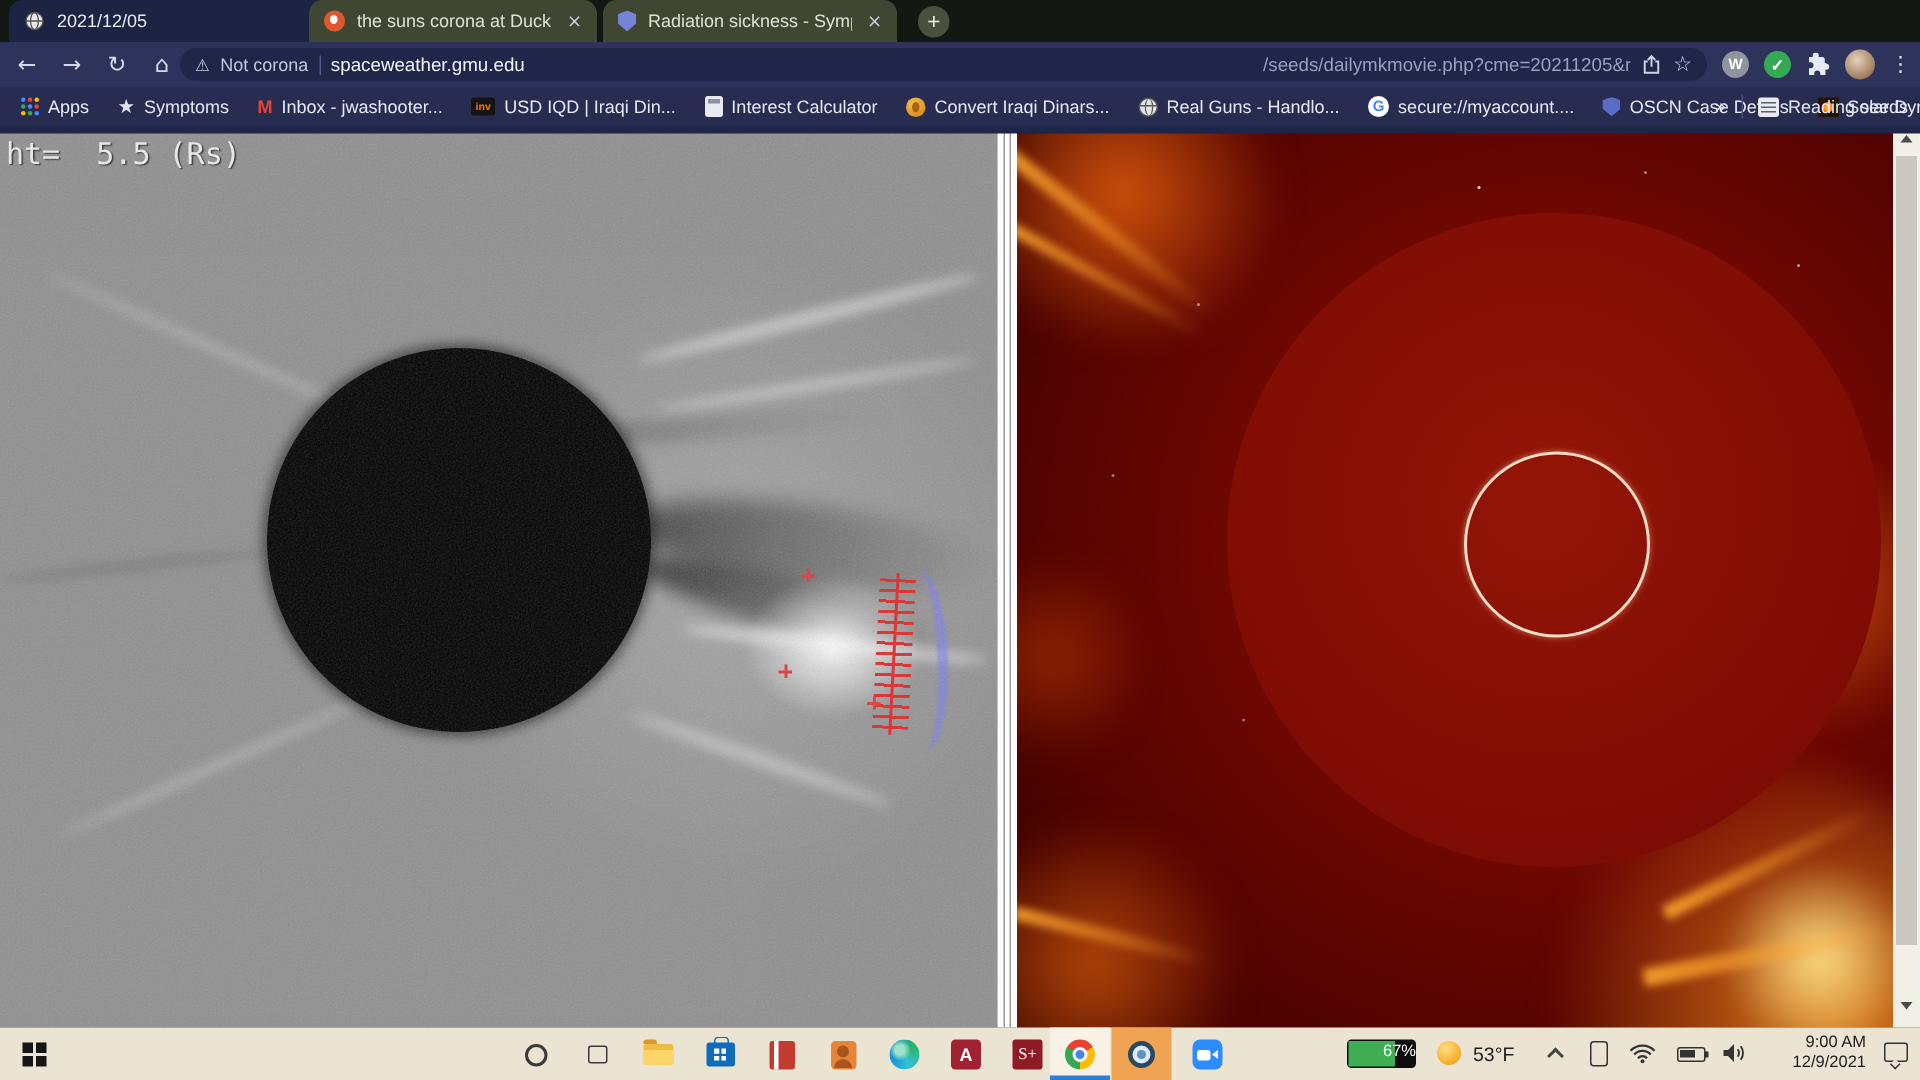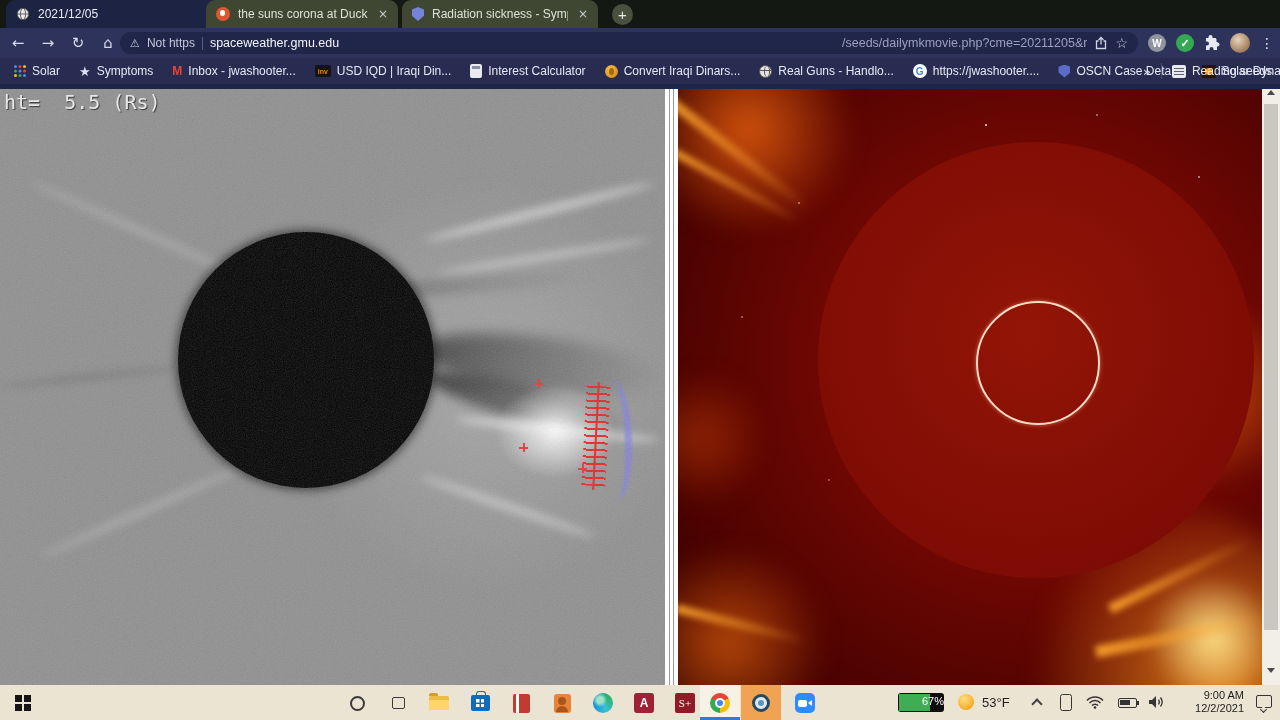--- a/index.html
+++ b/index.html
@@ -255,21 +255,21 @@
     <div class="newtab">+</div>
   </div>
 
   <div id="toolbar">
     <span class="navbtn gly">←</span>
     <span class="navbtn gly">→</span>
     <span class="navbtn gly">↻</span>
     <span class="navbtn gly">⌂</span>
     <div id="urlbar">
       <span class="warn gly">⚠</span>
-      <span class="notsec">Not https</span>
+      <span class="notsec">Not corona</span>
       <span class="url-div"></span>
       <span class="dom">spaceweather.gmu.edu</span>
       <span class="path">/seeds/dailymkmovie.php?cme=20211205&amp;r</span>
       <svg width="14" height="14" viewBox="0 0 14 14">
         <path d="M4.5 5H2.5v7.5h9V5h-2" fill="none" stroke="#cfd4e4" stroke-width="1.3"></path>
         <path d="M7 1.5v7M4.5 4L7 1.5 9.5 4" fill="none" stroke="#cfd4e4" stroke-width="1.3"></path>
       </svg>
       <span class="pill-ic gly">☆</span>
     </div>
     <div class="tb-right">
@@ -280,21 +280,21 @@
       </svg>
       <span class="avatar"></span>
       <span class="dots gly">⋮</span>
     </div>
   </div>
 
   <div id="bmbar">
     <div class="bm-left">
       <div class="bm">
         <span class="i-apps"></span>
-        <span>Solar</span>
+        <span>Apps</span>
       </div>
       <div class="bm">
         <span class="i-star gly">★</span>
         <span>Symptoms</span>
       </div>
       <div class="bm">
         <span class="i-gmail">M</span>
         <span>Inbox - jwashooter...</span>
       </div>
       <div class="bm">
@@ -308,21 +308,21 @@
       <div class="bm">
         <span class="i-coin"></span>
         <span>Convert Iraqi Dinars...</span>
       </div>
       <div class="bm">
         <span class="i-globe2"></span>
         <span>Real Guns - Handlo...</span>
       </div>
       <div class="bm">
         <span class="i-g">G</span>
-        <span>https://jwashooter....</span>
+        <span>secure://myaccount....</span>
       </div>
       <div class="bm">
         <span class="i-oscn"></span>
         <span>OSCN Case Details</span>
       </div>
       <div class="bm">
         <span class="i-sdo"></span>
         <span>Solar Dynamics Ob...</span>
       </div>
     </div>
@@ -461,18 +461,18 @@
       <path d="M1 5.5a11 11 0 0 1 16 0M3.5 8a7.5 7.5 0 0 1 11 0M6 10.5a4 4 0 0 1 6 0" fill="none" stroke="#333" stroke-width="1.5"></path>
       <circle cx="9" cy="12.5" r="1.3" fill="#333"></circle>
     </svg>
     <span class="ic-batt"></span>
     <svg class="ic-spk" width="17" height="14" viewBox="0 0 17 14">
       <path d="M1 5h3l4-4v12l-4-4H1z" fill="#333"></path>
       <path d="M10.5 4.5a4.5 4.5 0 0 1 0 5M12.5 2.5a7.5 7.5 0 0 1 0 9" fill="none" stroke="#333" stroke-width="1.3"></path>
     </svg>
     <div class="clock">
       <div>9:00 AM</div>
-      <div>12/2/2021</div>
+      <div>12/9/2021</div>
     </div>
     <span class="ic-bubble"></span>
   </div>
 
 </div>
 
 </body></html>

